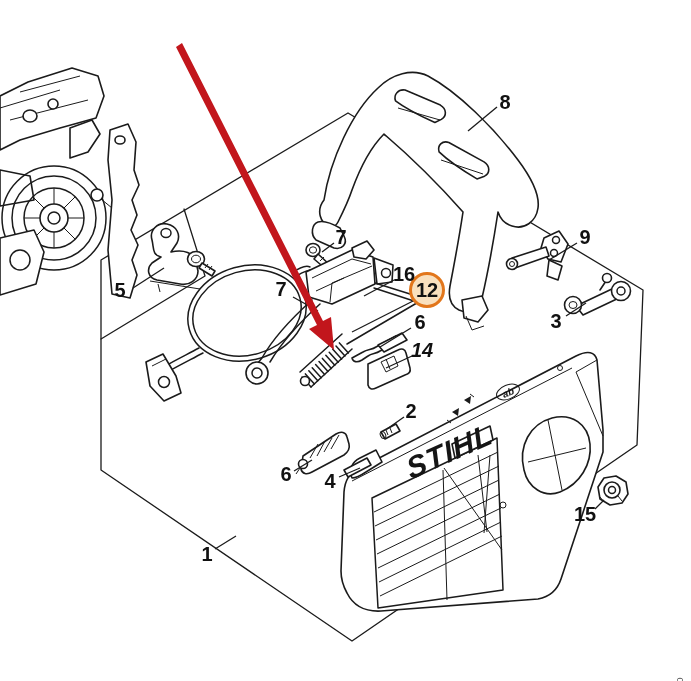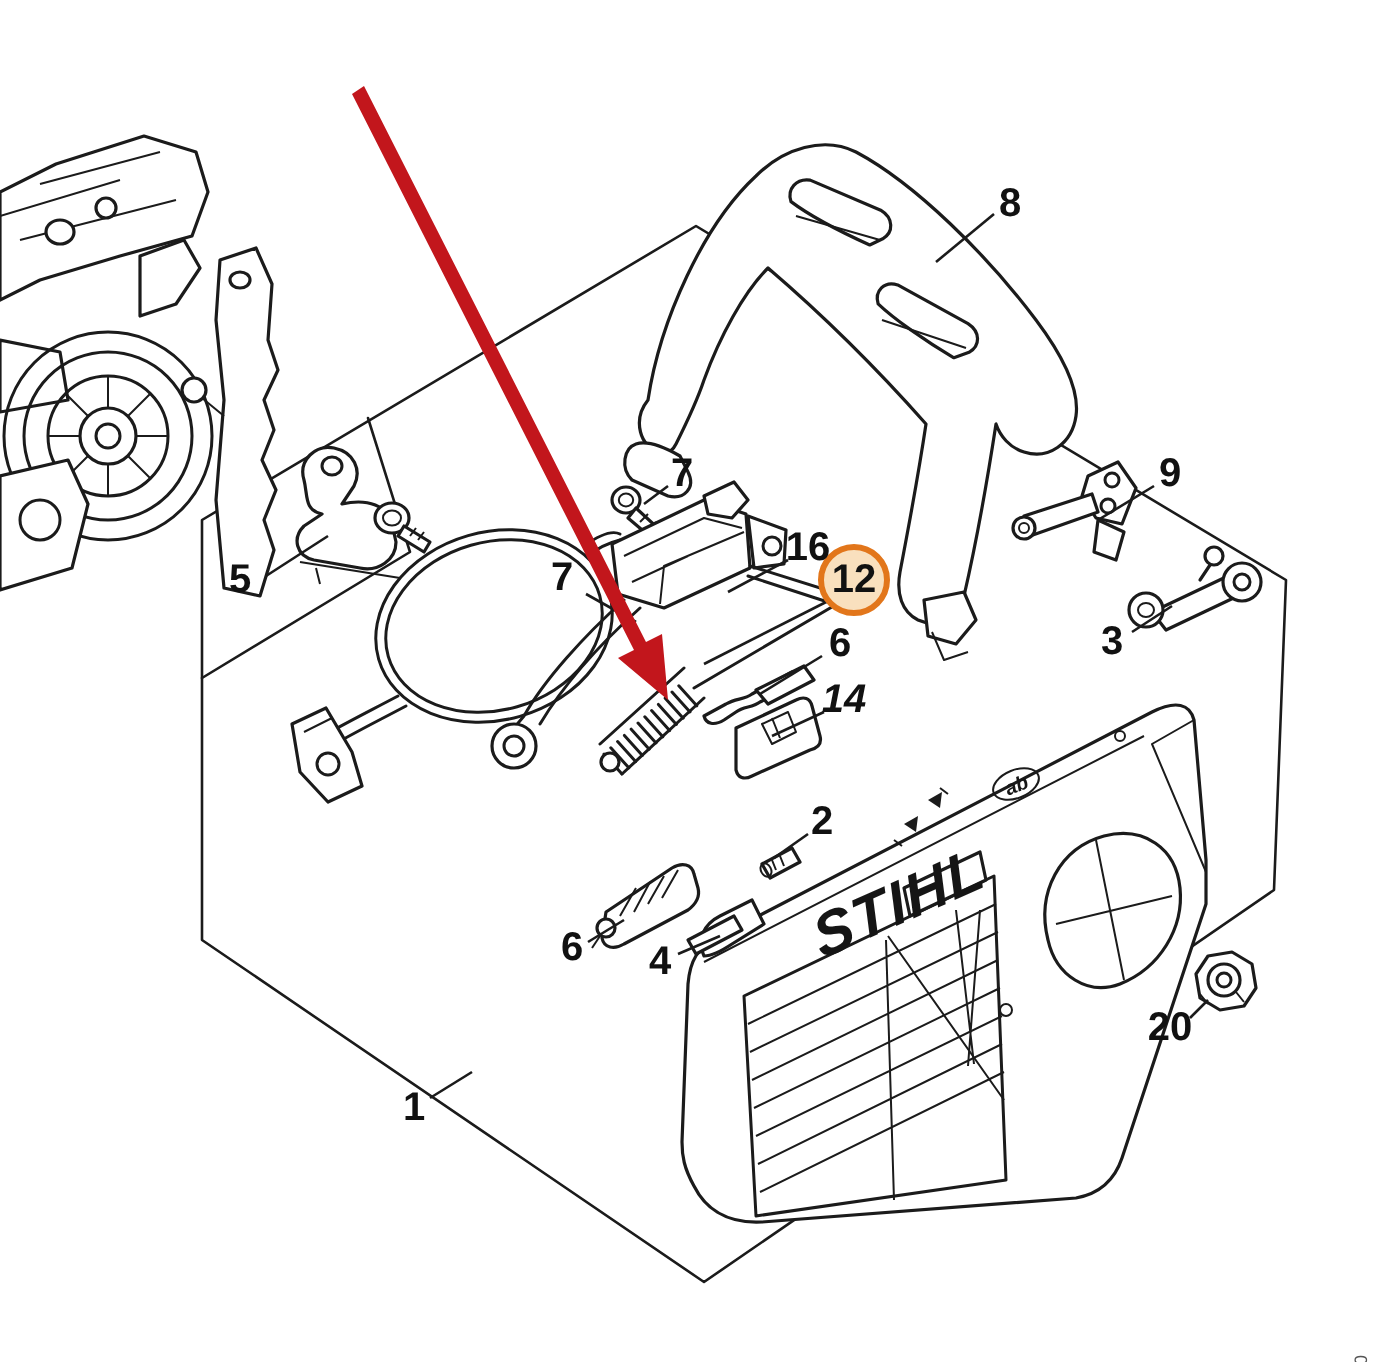--- a/index.html
+++ b/index.html
@@ -223,18 +223,18 @@
       <div class="callout" style="left: 120px; top: 290px;">5</div>
       <div class="callout" style="left: 286px; top: 474px;">6</div>
       <div class="callout" style="left: 341px; top: 237px;">7</div>
       <div class="callout" style="left: 505px; top: 102px;">8</div>
       <div class="callout" style="left: 585px; top: 237px;">9</div>
       <div class="callout" style="left: 281px; top: 289px;">7</div>
       <div class="callout" style="left: 420px; top: 322px;">6</div>
       <div class="callout circled" style="left: 427px; top: 290px; border: 3.5px solid rgb(226, 118, 27); background: rgb(249, 224, 190);">12</div>
       <div class="callout" style="left: 404px; top: 274px;">16</div>
       <div class="callout" style="left: 422px; top: 350px; font-style: italic;">14</div>
-      <div class="callout" style="left: 585px; top: 514px;">20</div>
+      <div class="callout" style="left: 585px; top: 514px;">15</div>
     </div>
 
 <div id="code-label">1129-GET-0032-A0</div>
 
 </div>
 
 </body></html>

